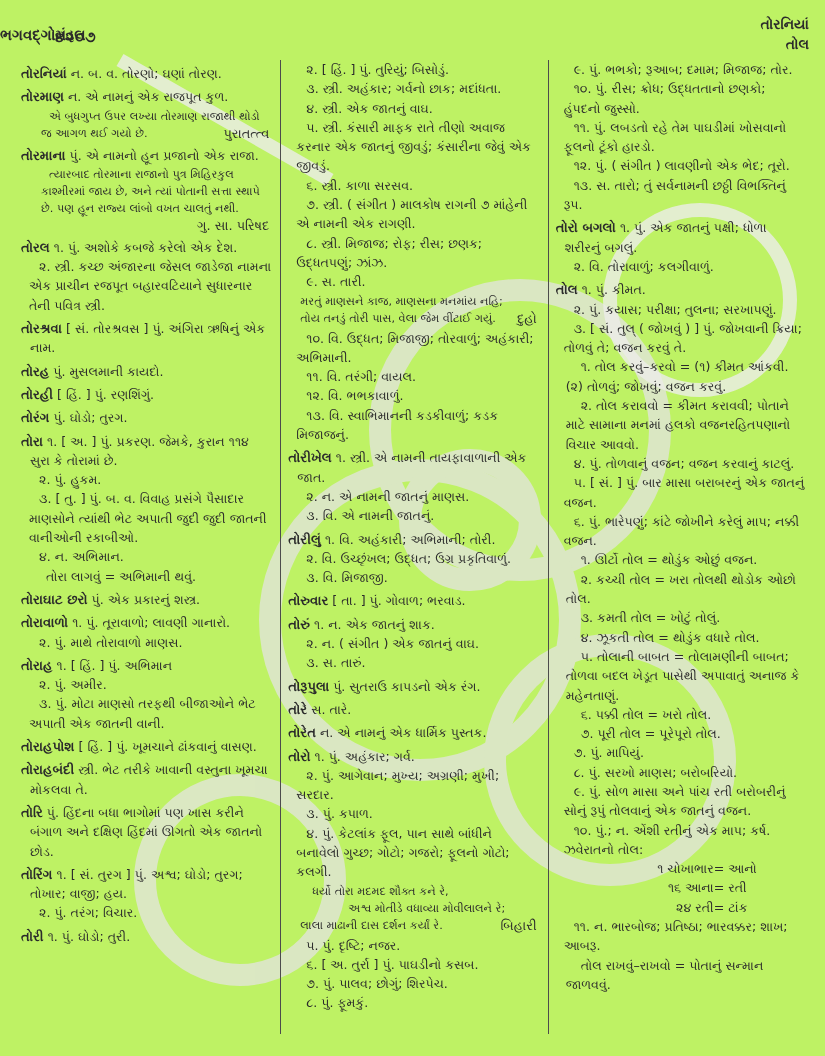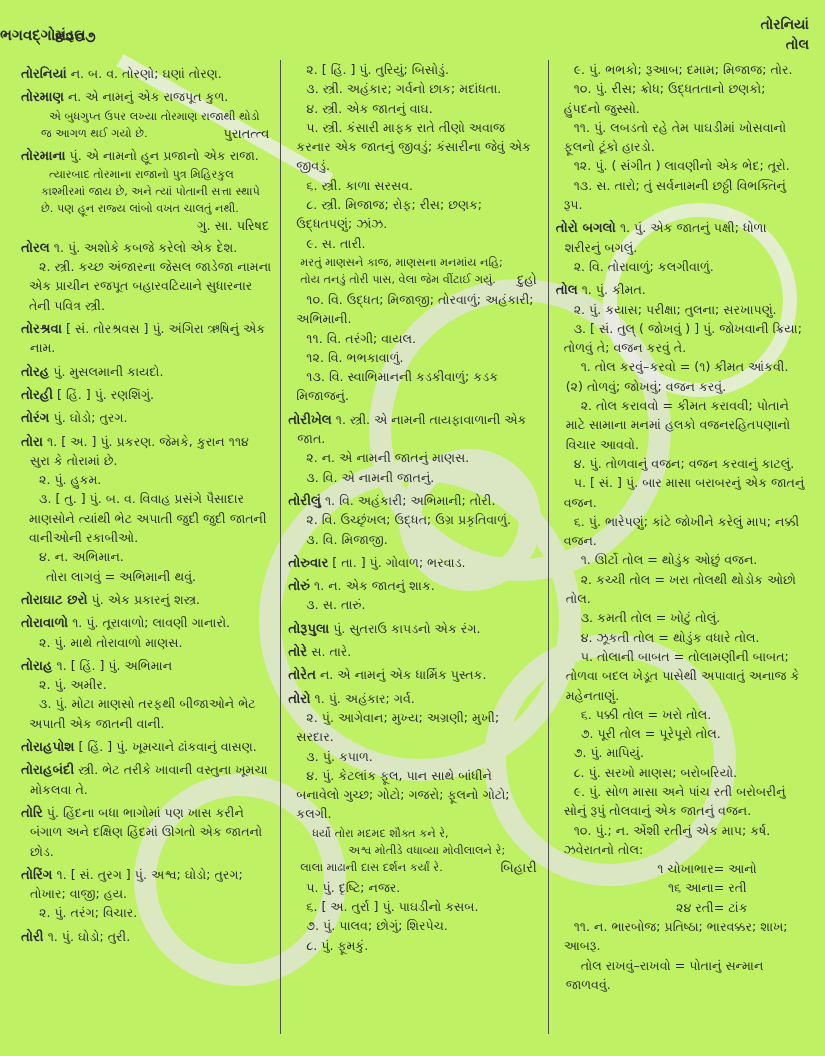--- a/index.html
+++ b/index.html
@@ -89,39 +89,41 @@
         <div class="item sense clearfix"><span>૨. પું. તરંગ; વિચાર.</span></div>
         <div class="item entry clearfix"><span class="head">તોરી</span> <span>૧. પું. ઘોડો; તુરી.</span></div>
       </div>
       <div class="divider"></div>
       <div class="col">
         <div class="item sense clearfix"><span>૨. [ હિં. ] પું. તુરિયું; બિસોડું.</span></div>
         <div class="item sense clearfix"><span>૩. સ્ત્રી. અહંકાર; ગર્વનો છાક; મદાંધતા.</span></div>
         <div class="item sense clearfix"><span>૪. સ્ત્રી. એક જાતનું વાઘ.</span></div>
         <div class="item sense clearfix"><span>૫. સ્ત્રી. કંસારી માફક રાતે તીણો અવાજ કરનાર એક જાતનું જીવડું; કંસારીના જેવું એક જીવડું.</span></div>
         <div class="item sense clearfix"><span>૬. સ્ત્રી. કાળા સરસવ.</span></div>
+        <div class="item sense clearfix"><span>૭. સ્ત્રી. ( સંગીત ) માલકોષ રાગની ૭ માંહેની એ નામની એક રાગણી.</span></div>
         <div class="item sense clearfix"><span>૮. સ્ત્રી. મિજાજ; રોફ; રીસ; છણક; ઉદ્ધતપણું; ઝાંઝ.</span></div>
         <div class="item sense clearfix"><span>૯. સ. તારી.</span></div>
         <div class="item verse clearfix">
           <div class="vline" style="margin-left: 4px;">મરતું માણસને કાજ, માણસના મનમાંય નહિ;</div>
           <span class="credit">દુહો</span>
           <div class="vline" style="margin-left: 4px;">તોય તનડું તોરી પાસ, વેલા જેમ વીંટાઈ ગયું.</div>
         </div>
         <div class="item sense clearfix"><span>૧૦. વિ. ઉદ્ધત; મિજાજી; તોરવાળું; અહંકારી; અભિમાની.</span></div>
         <div class="item sense clearfix"><span>૧૧. વિ. તરંગી; વાયલ.</span></div>
         <div class="item sense clearfix"><span>૧૨. વિ. ભભકાવાળું.</span></div>
         <div class="item sense clearfix"><span>૧૩. વિ. સ્વાભિમાનની કડકીવાળું; કડક મિજાજનું.</span></div>
         <div class="item entry clearfix"><span class="head">તોરીખેલ</span> <span>૧. સ્ત્રી. એ નામની તાયફાવાળાની એક જાત.</span></div>
         <div class="item sense clearfix"><span>૨. ન. એ નામની જાતનું માણસ.</span></div>
         <div class="item sense clearfix"><span>૩. વિ. એ નામની જાતનું.</span></div>
         <div class="item entry clearfix"><span class="head">તોરીલું</span> <span>૧. વિ. અહંકારી; અભિમાની; તોરી.</span></div>
         <div class="item sense clearfix"><span>૨. વિ. ઉચ્છૃંખલ; ઉદ્ધત; ઉગ્ર પ્રકૃતિવાળું.</span></div>
         <div class="item sense clearfix"><span>૩. વિ. મિજાજી.</span></div>
         <div class="item entry clearfix"><span class="head">તોરુવાર</span> <span>[ તા. ] પું. ગોવાળ; ભરવાડ.</span></div>
         <div class="item entry clearfix"><span class="head">તોરું</span> <span>૧. ન. એક જાતનું શાક.</span></div>
+        <div class="item sense clearfix"><span>૨. ન. ( સંગીત ) એક જાતનું વાઘ.</span></div>
         <div class="item sense clearfix"><span>૩. સ. તારું.</span></div>
         <div class="item entry clearfix"><span class="head">તોરૂપુલા</span> <span>પું. સુતરાઉ કાપડનો એક રંગ.</span></div>
         <div class="item entry clearfix"><span class="head">તોરે</span> <span>સ. તારે.</span></div>
         <div class="item entry clearfix"><span class="head">તોરેત</span> <span>ન. એ નામનું એક ધાર્મિક પુસ્તક.</span></div>
         <div class="item entry clearfix"><span class="head">તોરો</span> <span>૧. પું. અહંકાર; ગર્વ.</span></div>
         <div class="item sense clearfix"><span>૨. પું. આગેવાન; મુખ્ય; અગ્રણી; મુખી; સરદાર.</span></div>
         <div class="item sense clearfix"><span>૩. પું. કપાળ.</span></div>
         <div class="item sense clearfix"><span>૪. પું. કેટલાંક ફૂલ, પાન સાથે બાંધીને બનાવેલો ગુચ્છ; ગોટો; ગજરો; ફૂલનો ગોટો; કલગી.</span></div>
         <div class="item verse clearfix">
           <div class="vline" style="margin-left: 16px;">ધર્યો તોરા મદમદ શૌક્ત કને રે,</div>

